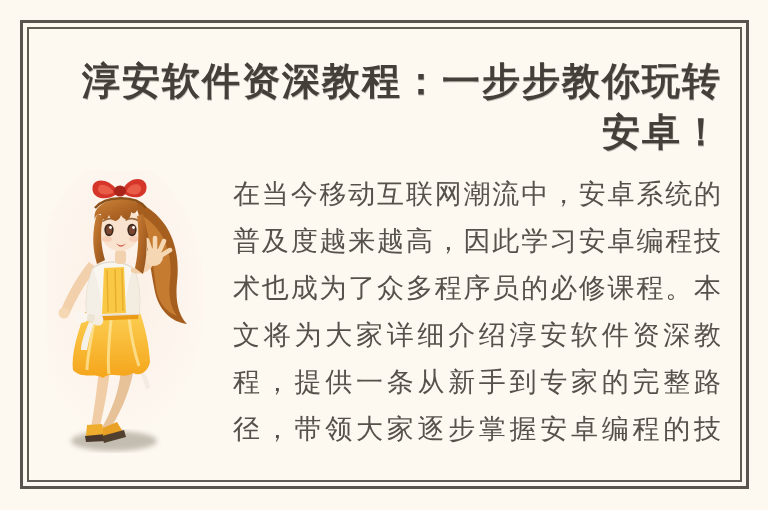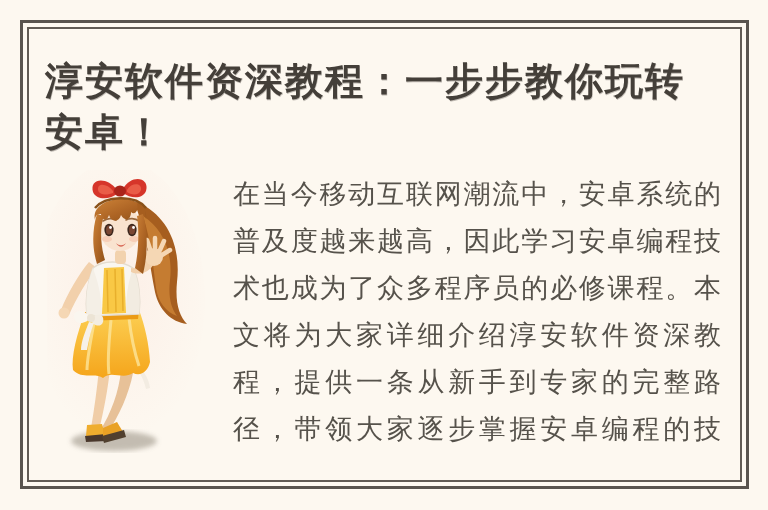--- a/index.html
+++ b/index.html
@@ -25,20 +25,21 @@
     overflow:hidden;
   }
   .title {
     font-family:"DejaVu Serif", serif;
     font-weight:700;
     font-size:38px;
     line-height:51px;
     letter-spacing:2px;
     color:#443f39;
     text-shadow:0.5px 0.5px 0 rgba(68,63,57,0.35);
+    text-align:right;
   }
   .content {
     margin-top:13px;
     height:292px;
     overflow:hidden;
   }
   .illustration {
     float:left;
     width:176px;
     height:288px;

